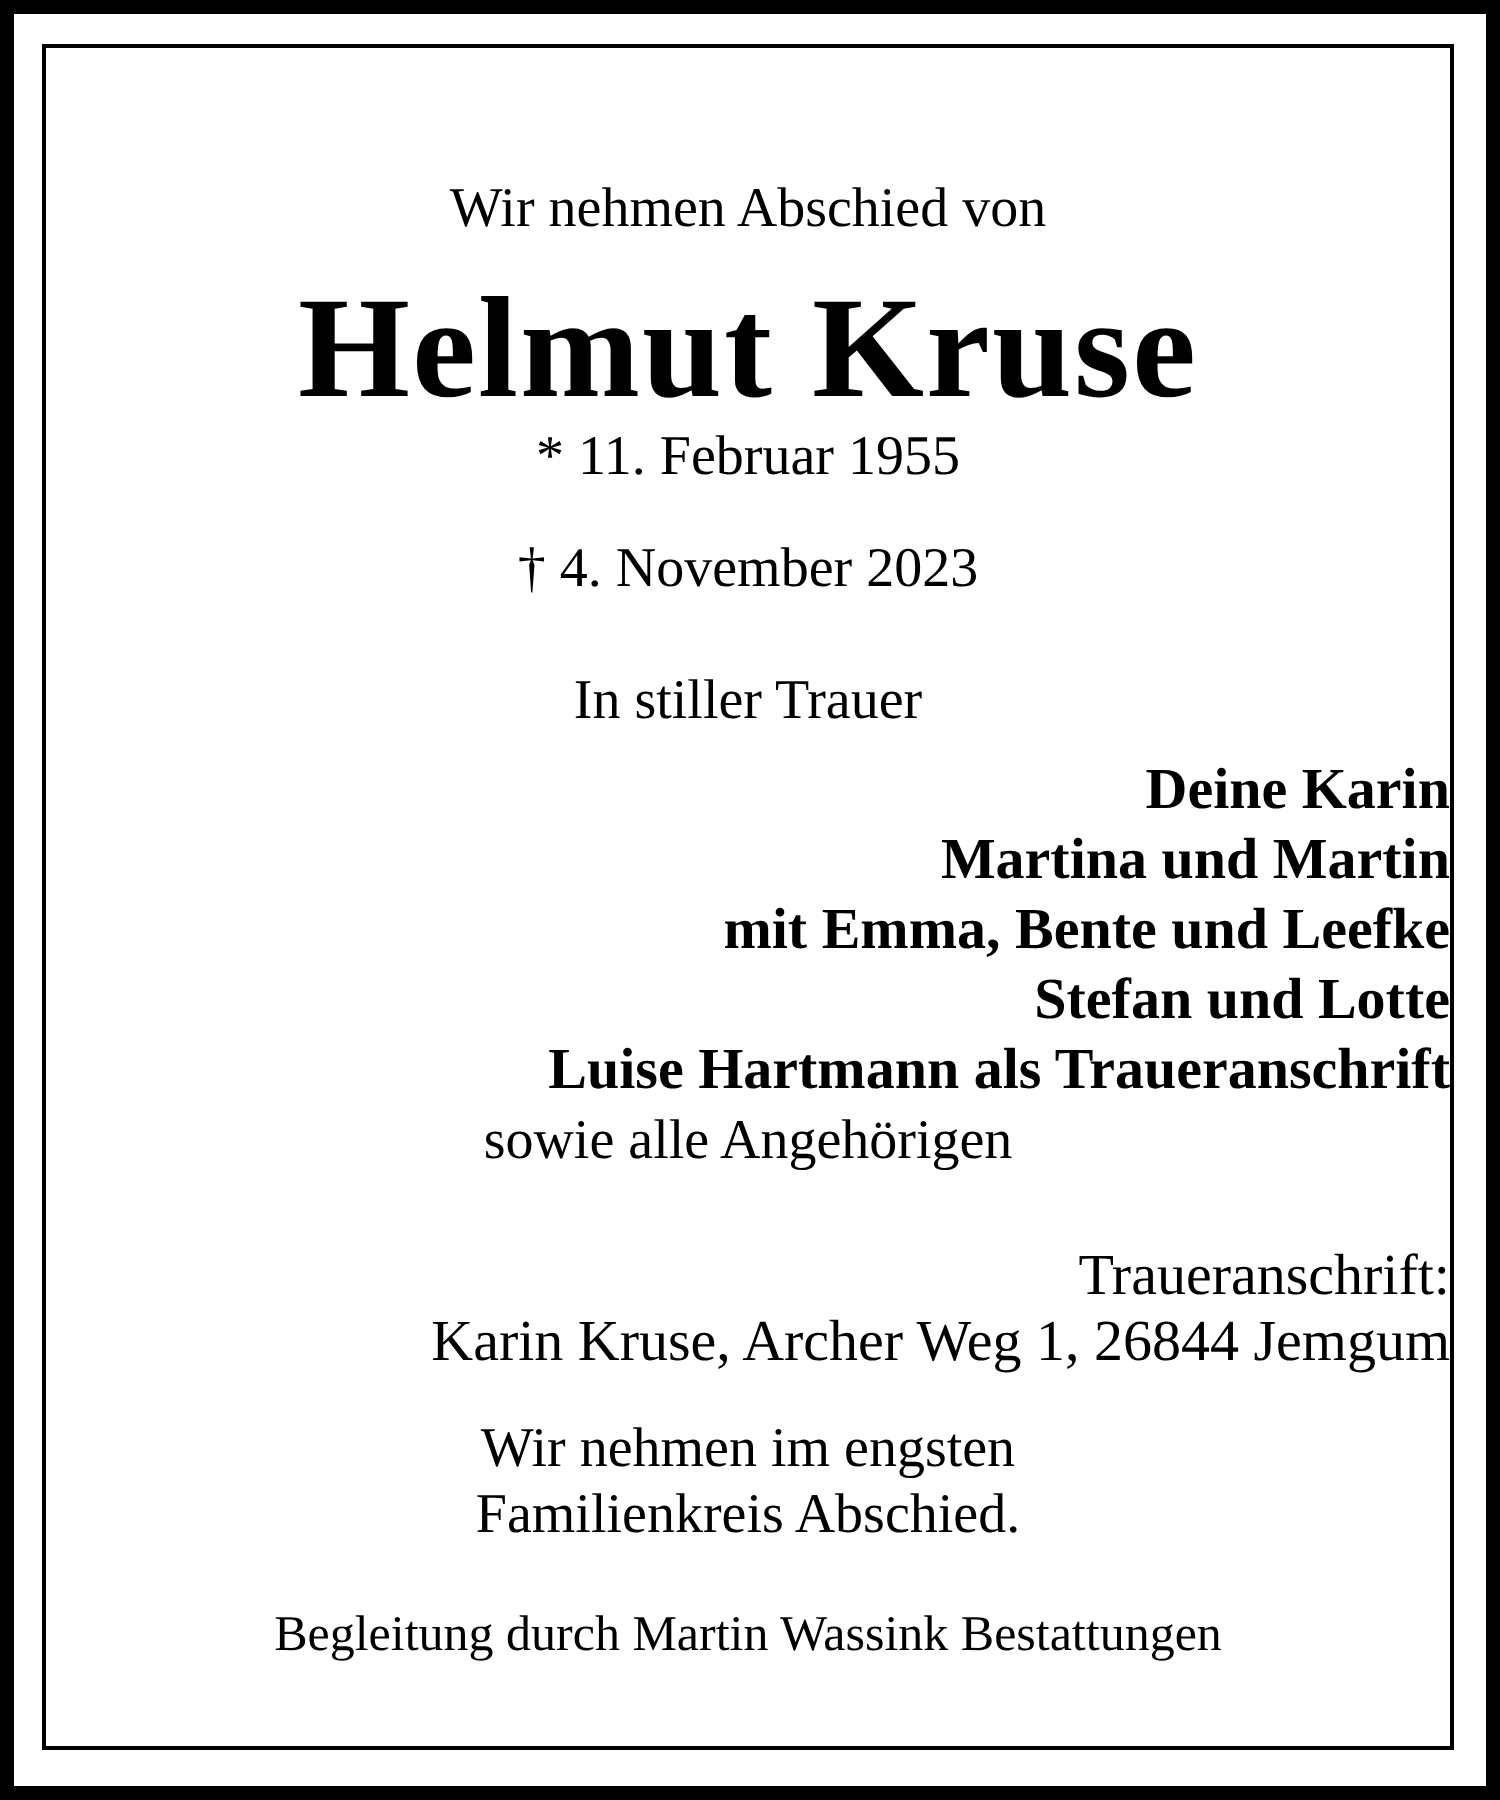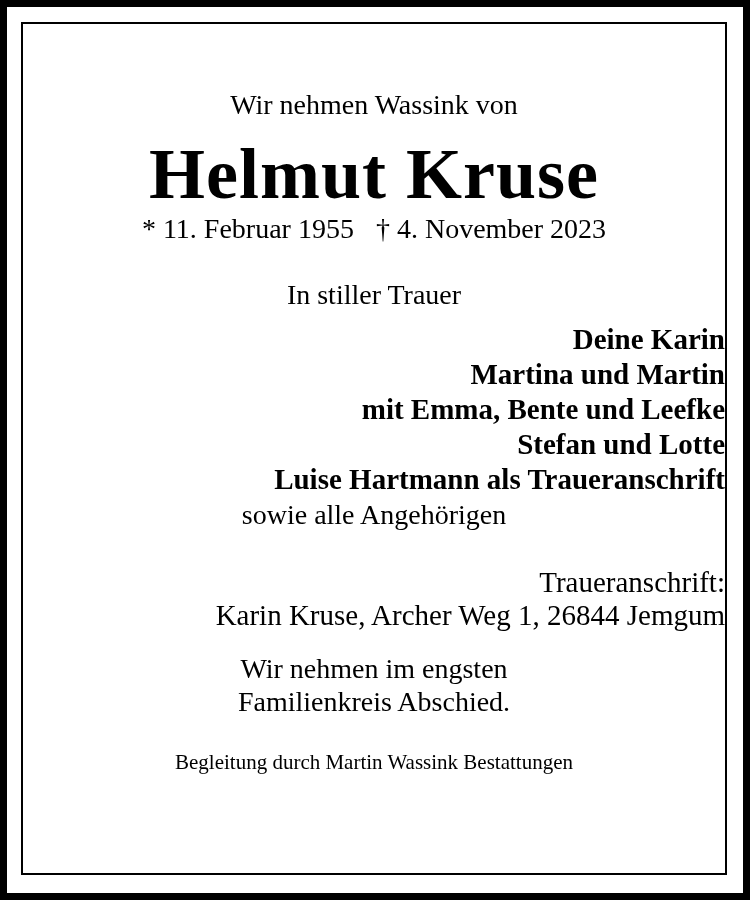--- a/index.html
+++ b/index.html
@@ -42,20 +42,21 @@
     line-height: 76px;
     font-weight: bold;
     letter-spacing: 1px;
   }
   .dates {
     display: flex;
     justify-content: center;
     gap: 22px;
     font-size: 28px;
     line-height: 34px;
+    flex-direction: column;
   }
   .trauer {
     margin-top: 32px;
     font-size: 28px;
     line-height: 34px;
   }
   .mourners {
     margin-top: 10px;
     font-size: 29px;
     line-height: 35px;
@@ -72,31 +73,31 @@
     line-height: 33px;
     text-align: right;
   }
   .farewell {
     margin-top: 20px;
     font-size: 28px;
     line-height: 33px;
   }
   .funeral-home {
     margin-top: 30px;
-    font-size: 21px;
+    font-size: 25px;
     line-height: 28px;
   }
 </style>
 </head>
 <body>
 
 <div class="card">
   <div class="card-inner">
 
-    <div class="intro">Wir nehmen Wassink von</div>
+    <div class="intro">Wir nehmen Abschied von</div>
 
     <div class="deceased-name">Helmut Kruse</div>
 
     <div class="dates">
       <span>* 11. Februar 1955</span>
       <span>† 4. November 2023</span>
     </div>
 
     <div class="trauer">In stiller Trauer</div>
 

